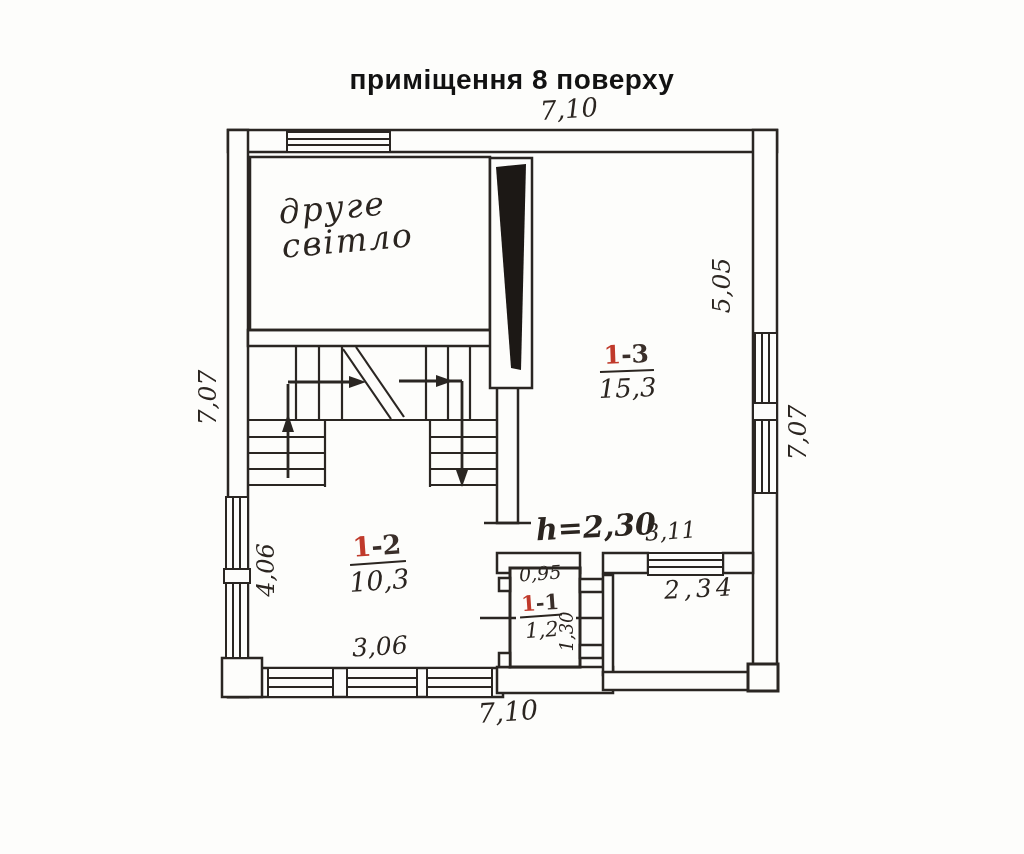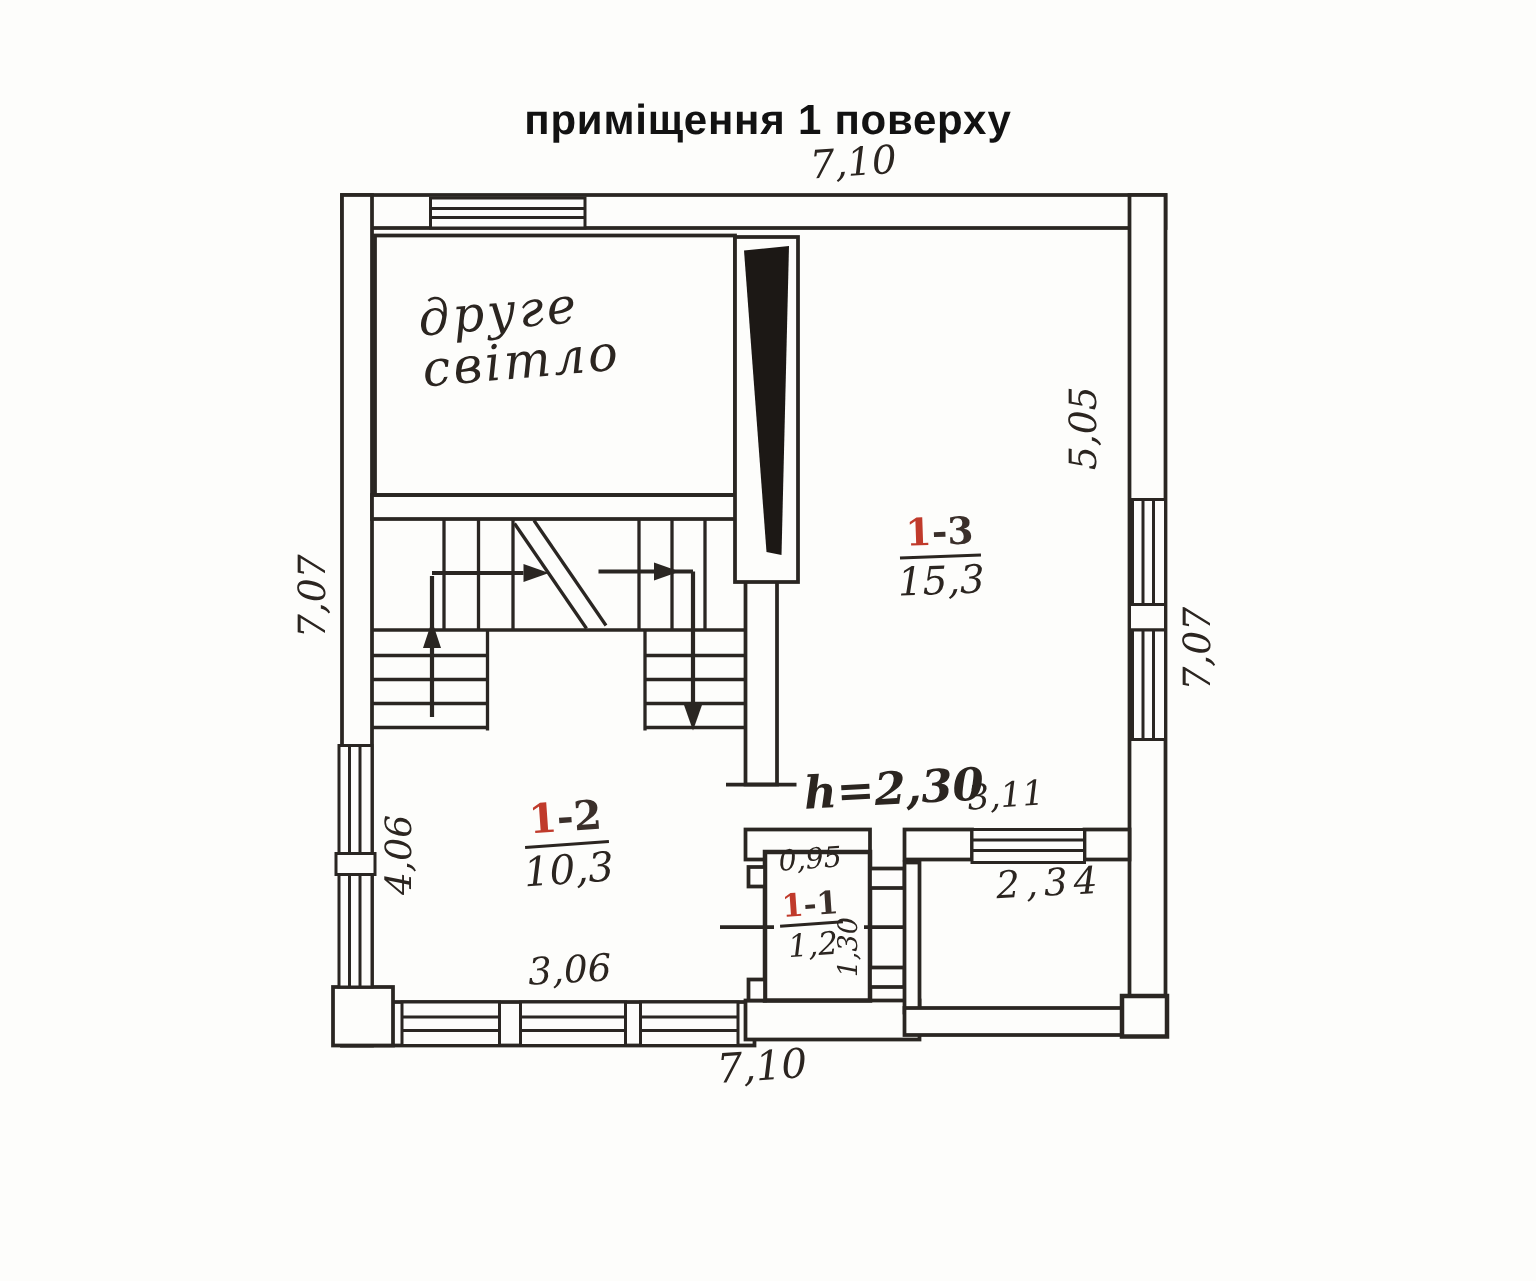--- a/index.html
+++ b/index.html
@@ -32,21 +32,21 @@
   .room-no .red{color:#c03a2b;}
   .room-no .rest{color:#3a2f2a;}
   .room-area{color:#2b2520;font-style:italic;margin-top:1px;}
   .note-2lines{font-size:33px;transform:rotate(-5deg);letter-spacing:2px;}
 </style>
 </head>
 <body>
 
 <div class="canvas">
 
-  <div class="page-title">приміщення 1 поверху</div>
+  <div class="page-title">приміщення 8 поверху</div>
 
   <svg class="plan-svg" width="1024" height="854" viewBox="0 0 1024 854" stroke="#2a2622" fill="none" stroke-width="2.5">
 
     <g fill="#fdfdfb">
       <rect x="228" y="130" width="549" height="22"></rect>
       <rect x="228" y="130" width="20" height="567"></rect>
       <rect x="753" y="130" width="24" height="560"></rect>
       <rect x="228" y="668" width="275" height="29"></rect>
       <rect x="497" y="667" width="116" height="26"></rect>
       <rect x="222" y="658" width="40" height="39"></rect>

